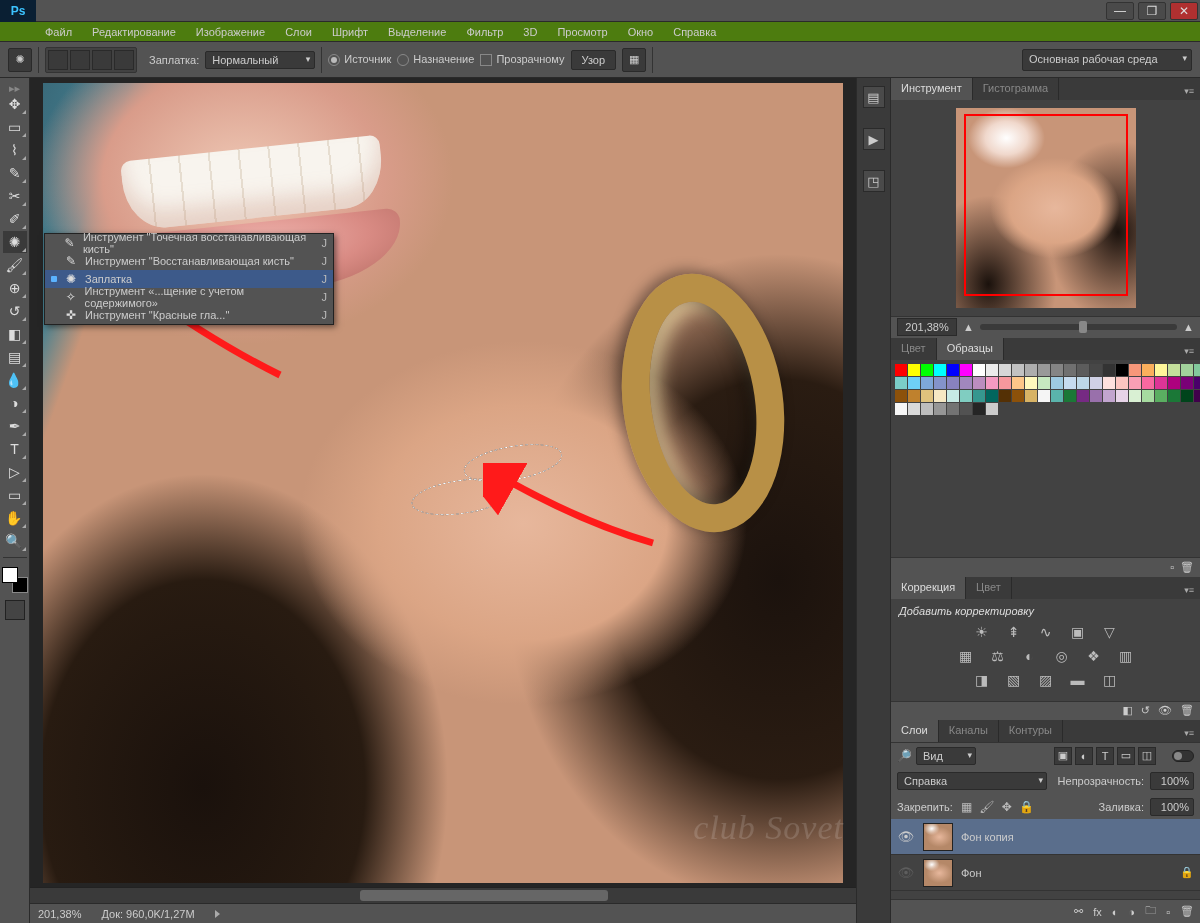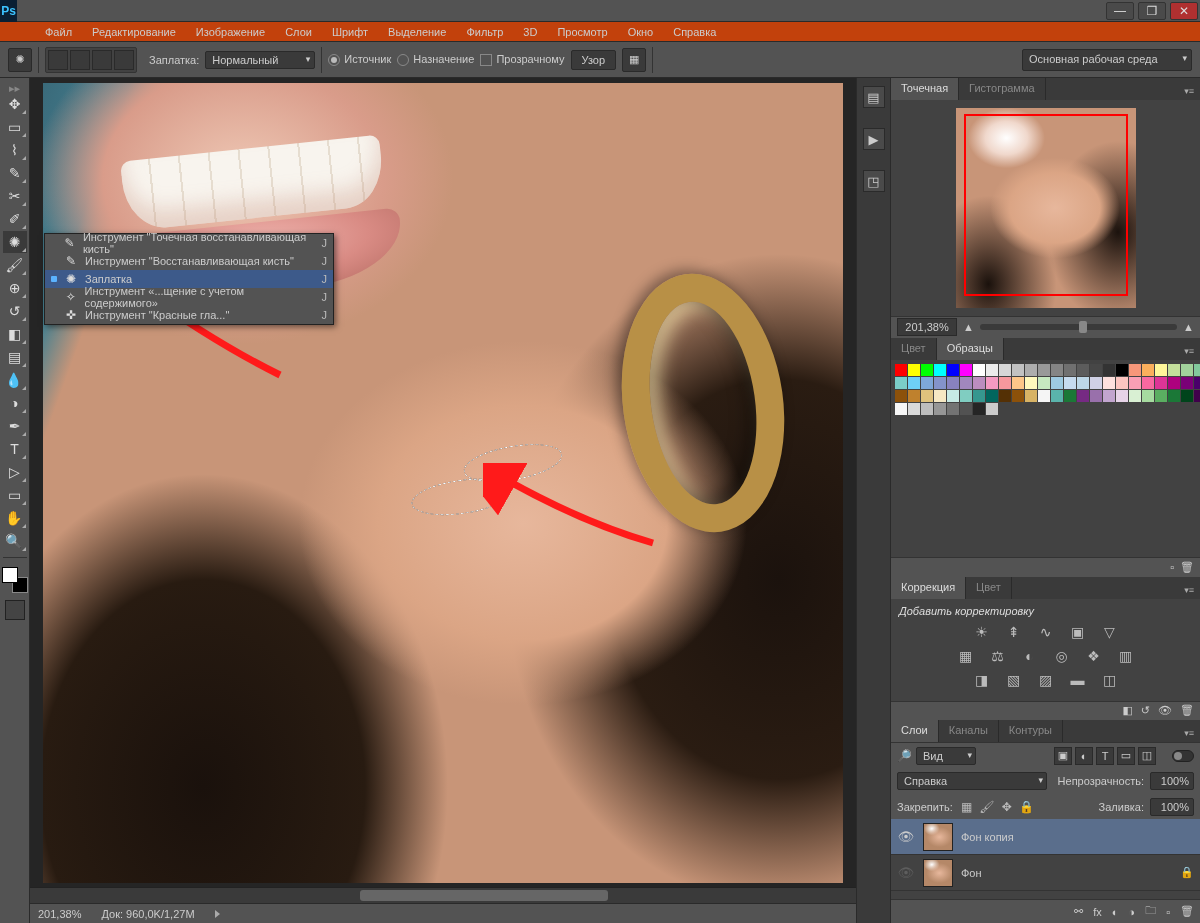--- a/index.html
+++ b/index.html
@@ -1,26 +1,26 @@
 <!DOCTYPE html>
 <html><head>
 <meta charset="utf-8">
 <style>
 * { margin: 0; padding: 0; box-sizing: border-box; font-family: Tahoma, Arial, sans-serif; font-size: 11px; color: #ccc; user-select: none; }
 body { background: #535353; width: 1200px; height: 923px; overflow: hidden; position: relative; }
 
 
 .titlebar { height: 22px; background: #535353; display: flex; align-items: center; border-bottom: 1px solid #2a2a2a; }
-.ps-logo { width: 17px; height: 22px; background: #0a1f33; display: flex; align-items: center; justify-content: center; color: #3cc3ff; font-weight: bold; font-size: 12px; }
+.ps-logo { width: 36px; height: 22px; background: #0a1f33; display: flex; align-items: center; justify-content: center; color: #3cc3ff; font-weight: bold; font-size: 12px; }
 .win-controls { margin-left: auto; display: flex; }
 .win-btn { width: 28px; height: 18px; background: #4a4a4a; margin: 1px 2px; display: flex; align-items: center; justify-content: center; border: 1px solid #333; border-radius: 2px; font-size: 12px; color: #ddd; }
 .win-close { background: #b03030; }
 
 
-.menubar { height: 20px; background: #c2410c; display: flex; align-items: center; padding-left: 35px; border-bottom: 1px solid #2a2a2a; }
+.menubar { height: 20px; background: #4d7c0f; display: flex; align-items: center; padding-left: 35px; border-bottom: 1px solid #2a2a2a; }
 .menubar span { padding: 3px 10px; cursor: default; }
 
 
 .optionsbar { height: 36px; background: #535353; display: flex; align-items: center; padding: 0 8px; border-bottom: 1px solid #2a2a2a; gap: 6px; }
 .opt-icon { width: 24px; height: 24px; background: #3a3a3a; border: 1px solid #2a2a2a; border-radius: 2px; display:flex;align-items:center;justify-content:center; }
 .opt-group { display: flex; gap: 2px; padding: 2px; border: 1px solid #333; background:#424242; border-radius:2px;}
 .opt-group .mode-btn { width:20px;height:20px;background:#3a3a3a;border:1px solid #2a2a2a; }
 .opt-label { margin-left: 6px; }
 .opt-select { background: #3a3a3a; border: 1px solid #2a2a2a; padding: 2px 18px 2px 6px; border-radius: 2px; position: relative; min-width:110px; }
 .opt-select::after { content:"▾"; position:absolute; right:4px; top:2px; font-size:9px; }
@@ -274,41 +274,42 @@
       </div>
 
       <svg class="arrow-svg" style="left:90px;top:195px;" width="180" height="110">
         <defs>
             <marker id="ah2" markerWidth="12" markerHeight="12" refX="2" refY="5" orient="auto">
               <path d="M0,0 L0,10 L12,5 z" fill="#ff1a1a"></path>
             </marker>
           </defs>
         <path d="M160,102 Q95,70 18,15" stroke="#ff1a1a" stroke-width="7" fill="none" marker-end="url(#ah2)"></path>
       </svg>
+      <div class="watermark">club Sovet</div>
     </div>
     <div class="hscroll">
         <div class="thumb"></div>
       </div>
     <div class="status">
       <span>201,38%</span>
       <span><span>Док:</span> <span>960,0K/1,27M</span></span>
       <span class="chev"></span>
     </div>
   </div>
 
   <div class="collapsed-strip">
     <div class="cicon">▤</div>
     <div class="cicon">▶</div>
     <div class="cicon">◳</div>
   </div>
 
   <div class="panels">
 
     <div class="panel-tabs">
-      <div class="ptab active">Точечная</div>
+      <div class="ptab active">Инструмент</div>
       <div class="ptab">Гистограмма</div>
       <div class="ptab-menu">▾≡</div>
     </div>
     <div class="panel-body nav-body">
       <div class="nav-thumb">
         <div class="nav-photo"></div>
         <div class="nav-redbox"></div>
       </div>
     </div>
     <div class="nav-footer">

